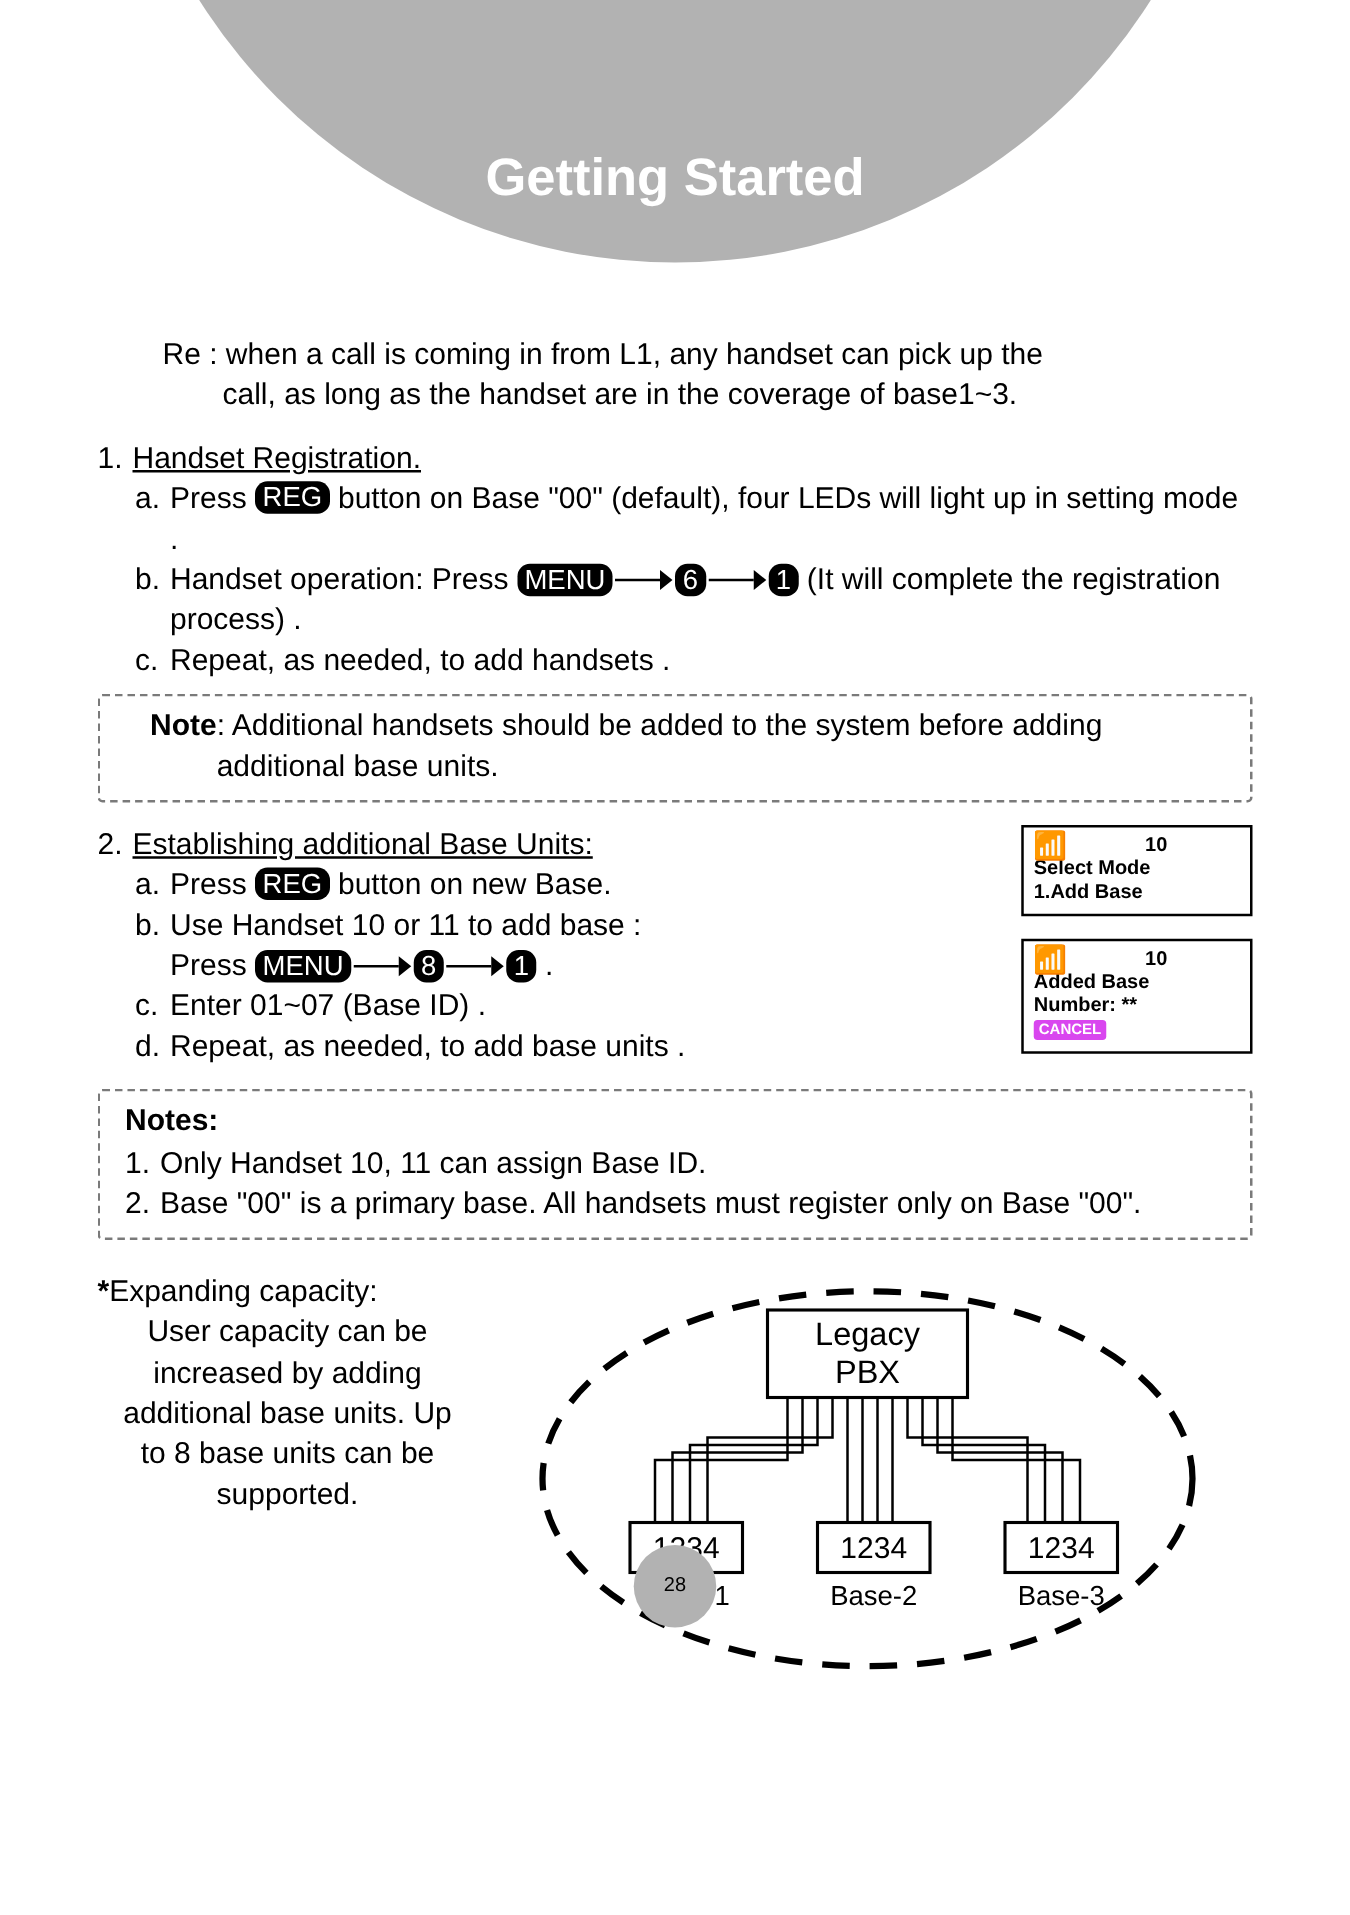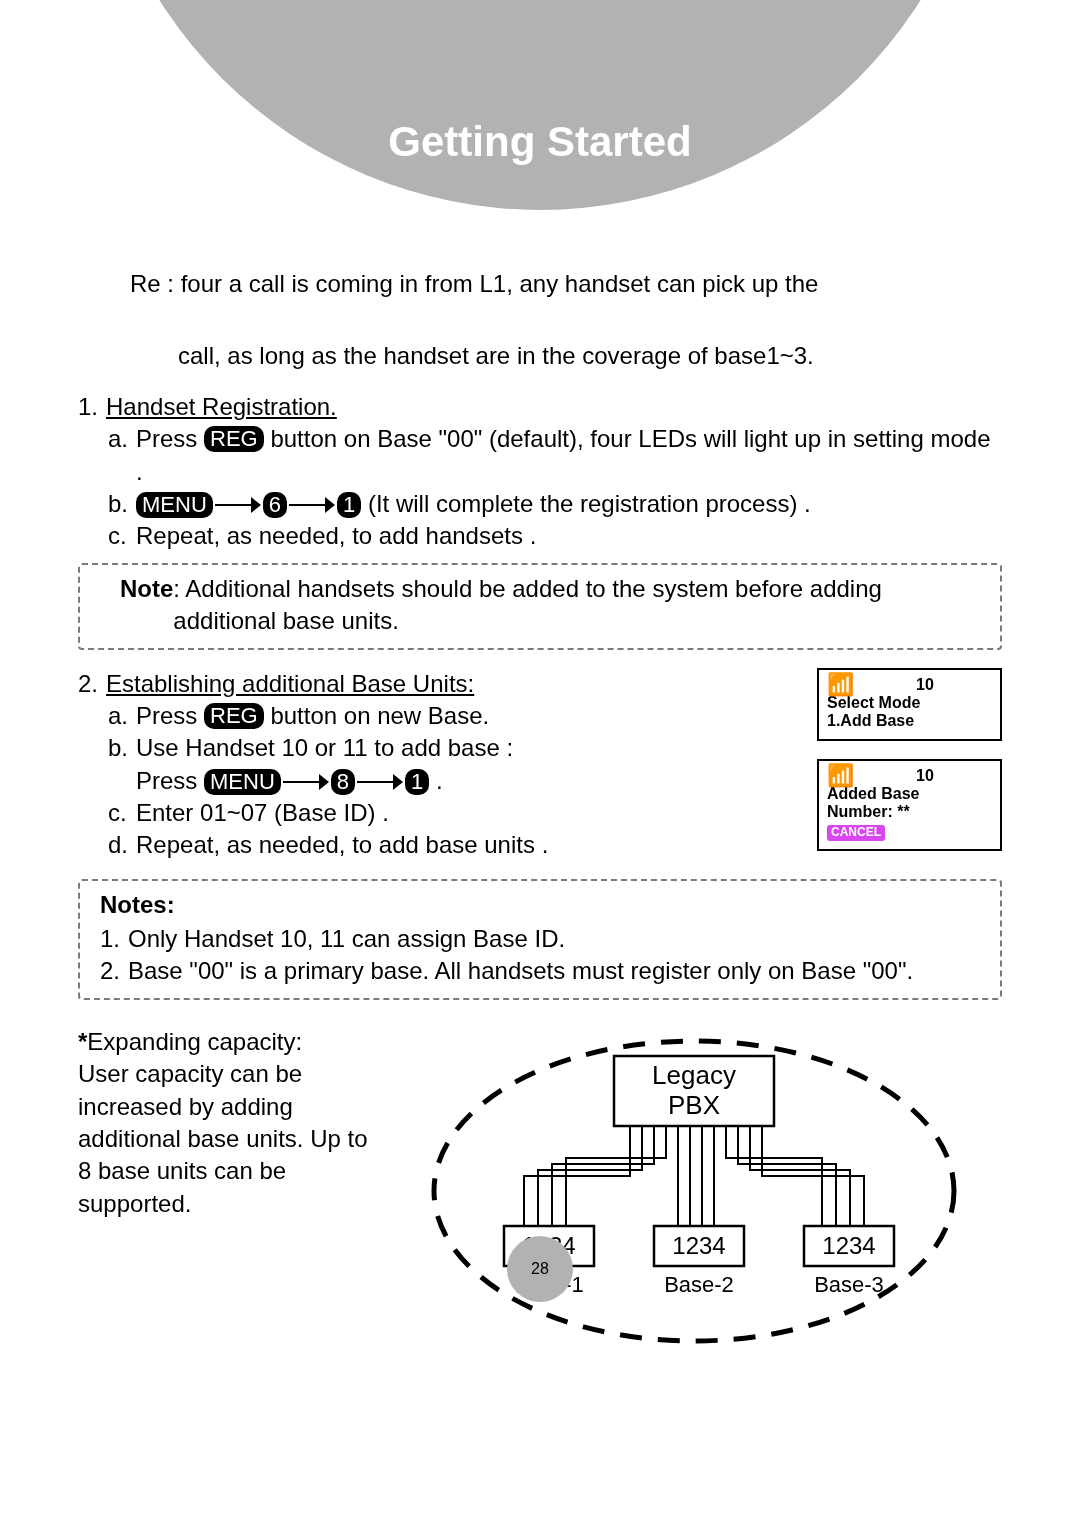--- a/index.html
+++ b/index.html
@@ -3,21 +3,21 @@
 <meta charset="utf-8">
 <style>
   html,body{margin:0;padding:0;background:#fff;font-family:Arial,Helvetica,sans-serif;color:#000;}
   .page{position:relative;width:1080px;height:1344px;overflow:hidden;}
   .header-circle{position:absolute;left:50%;transform:translateX(-50%);top:-690px;width:900px;height:900px;border-radius:50%;background:#b2b2b2;}
   .title{position:absolute;top:118px;left:0;right:0;text-align:center;color:#fff;font-size:42px;font-weight:bold;}
   .content{position:absolute;top:268px;left:78px;right:78px;font-size:24px;line-height:1.35;}
   .re-block{margin-left:52px;margin-bottom:18px;}
   .re-block .re-line1{display:flex;}
   .re-block .re-label{white-space:pre;}
-  .indent-sub{margin-left:48px;margin-top:40px;}
+  .indent-sub{margin-left:48px;}
   .list1>li{margin-bottom:2px;}
   ol,ul{margin:0;padding:0;list-style:none;}
   .num-item{display:flex;}
   .num-item .num{width:28px;}
   .sub-item{display:flex;margin-left:30px;}
   .sub-item .letter{width:28px;}
   .sub-item .sub-body{flex:1;}
   .underline{text-decoration:underline;}
   .key{display:inline-block;background:#000;color:#fff;padding:0 6px;border-radius:10px;font-size:22px;line-height:26px;vertical-align:1px;}
   .seq{display:inline-flex;align-items:center;gap:2px;}
@@ -51,21 +51,21 @@
 
 <div class="page">
   <div class="header-circle"></div>
   <div class="title">Getting Started</div>
 
   <div class="content">
 
     <div class="re-block">
       <div class="re-line1">
         <span class="re-label">Re : </span>
-        <span>four a call is coming in from L1, any handset can pick up the</span>
+        <span>when a call is coming in from L1, any handset can pick up the</span>
       </div>
       <div class="indent-sub">call, as long as the handset are in the coverage of base1~3.</div>
     </div>
 
     <ol class="list1">
       <li>
         <div class="num-item">
           <span class="num">1.</span>
           <span class="underline">Handset Registration.</span>
         </div>
@@ -73,20 +73,21 @@
           <span class="letter">a.</span>
           <span class="sub-body">
             <span>Press</span>
             <span class="key">REG</span>
             <span> button on Base "00" (default), four LEDs will light up in setting mode .</span>
           </span>
         </div>
         <div class="sub-item">
           <span class="letter">b.</span>
           <span class="sub-body">
+            <span>Handset operation: Press </span>
             <span class="seq">
               <span class="key">MENU</span>
               <span class="arrow"></span>
               <span class="key">6</span>
               <span class="arrow"></span>
               <span class="key">1</span>
             </span>
             <span> (It will complete the registration process) .</span>
           </span>
         </div>
@@ -167,21 +168,21 @@
       </div>
       <div class="nrow" style="margin-left:-20px;">
         <span class="nnum">2.</span>
         <span style="flex:1">Base "00" is a primary base. All handsets must register only on Base "00".</span>
       </div>
     </div>
 
     <div class="expand-row">
       <div class="expand-text">
         <span class="star">*</span><span>Expanding capacity:</span><br>
-        <span style="display:inline-block;">User capacity can be increased by adding additional base units. Up to 8 base units can be supported.</span>
+        <span style="display:inline-block;margin-left:14px;text-align:center;">User capacity can be increased by adding additional base units. Up to 8 base units can be supported.</span>
       </div>
       <div class="diagram">
         <svg viewBox="0 0 560 330" width="100%" height="100%">
 
           <ellipse cx="280" cy="165" rx="260" ry="150" fill="none" stroke="#000" stroke-width="5" stroke-dasharray="22 16"></ellipse>
 
           <rect x="200" y="30" width="160" height="70" fill="#fff" stroke="#000" stroke-width="2.5"></rect>
           <text x="280" y="58" text-anchor="middle" font-size="26">Legacy</text>
           <text x="280" y="88" text-anchor="middle" font-size="26">PBX</text>
 

